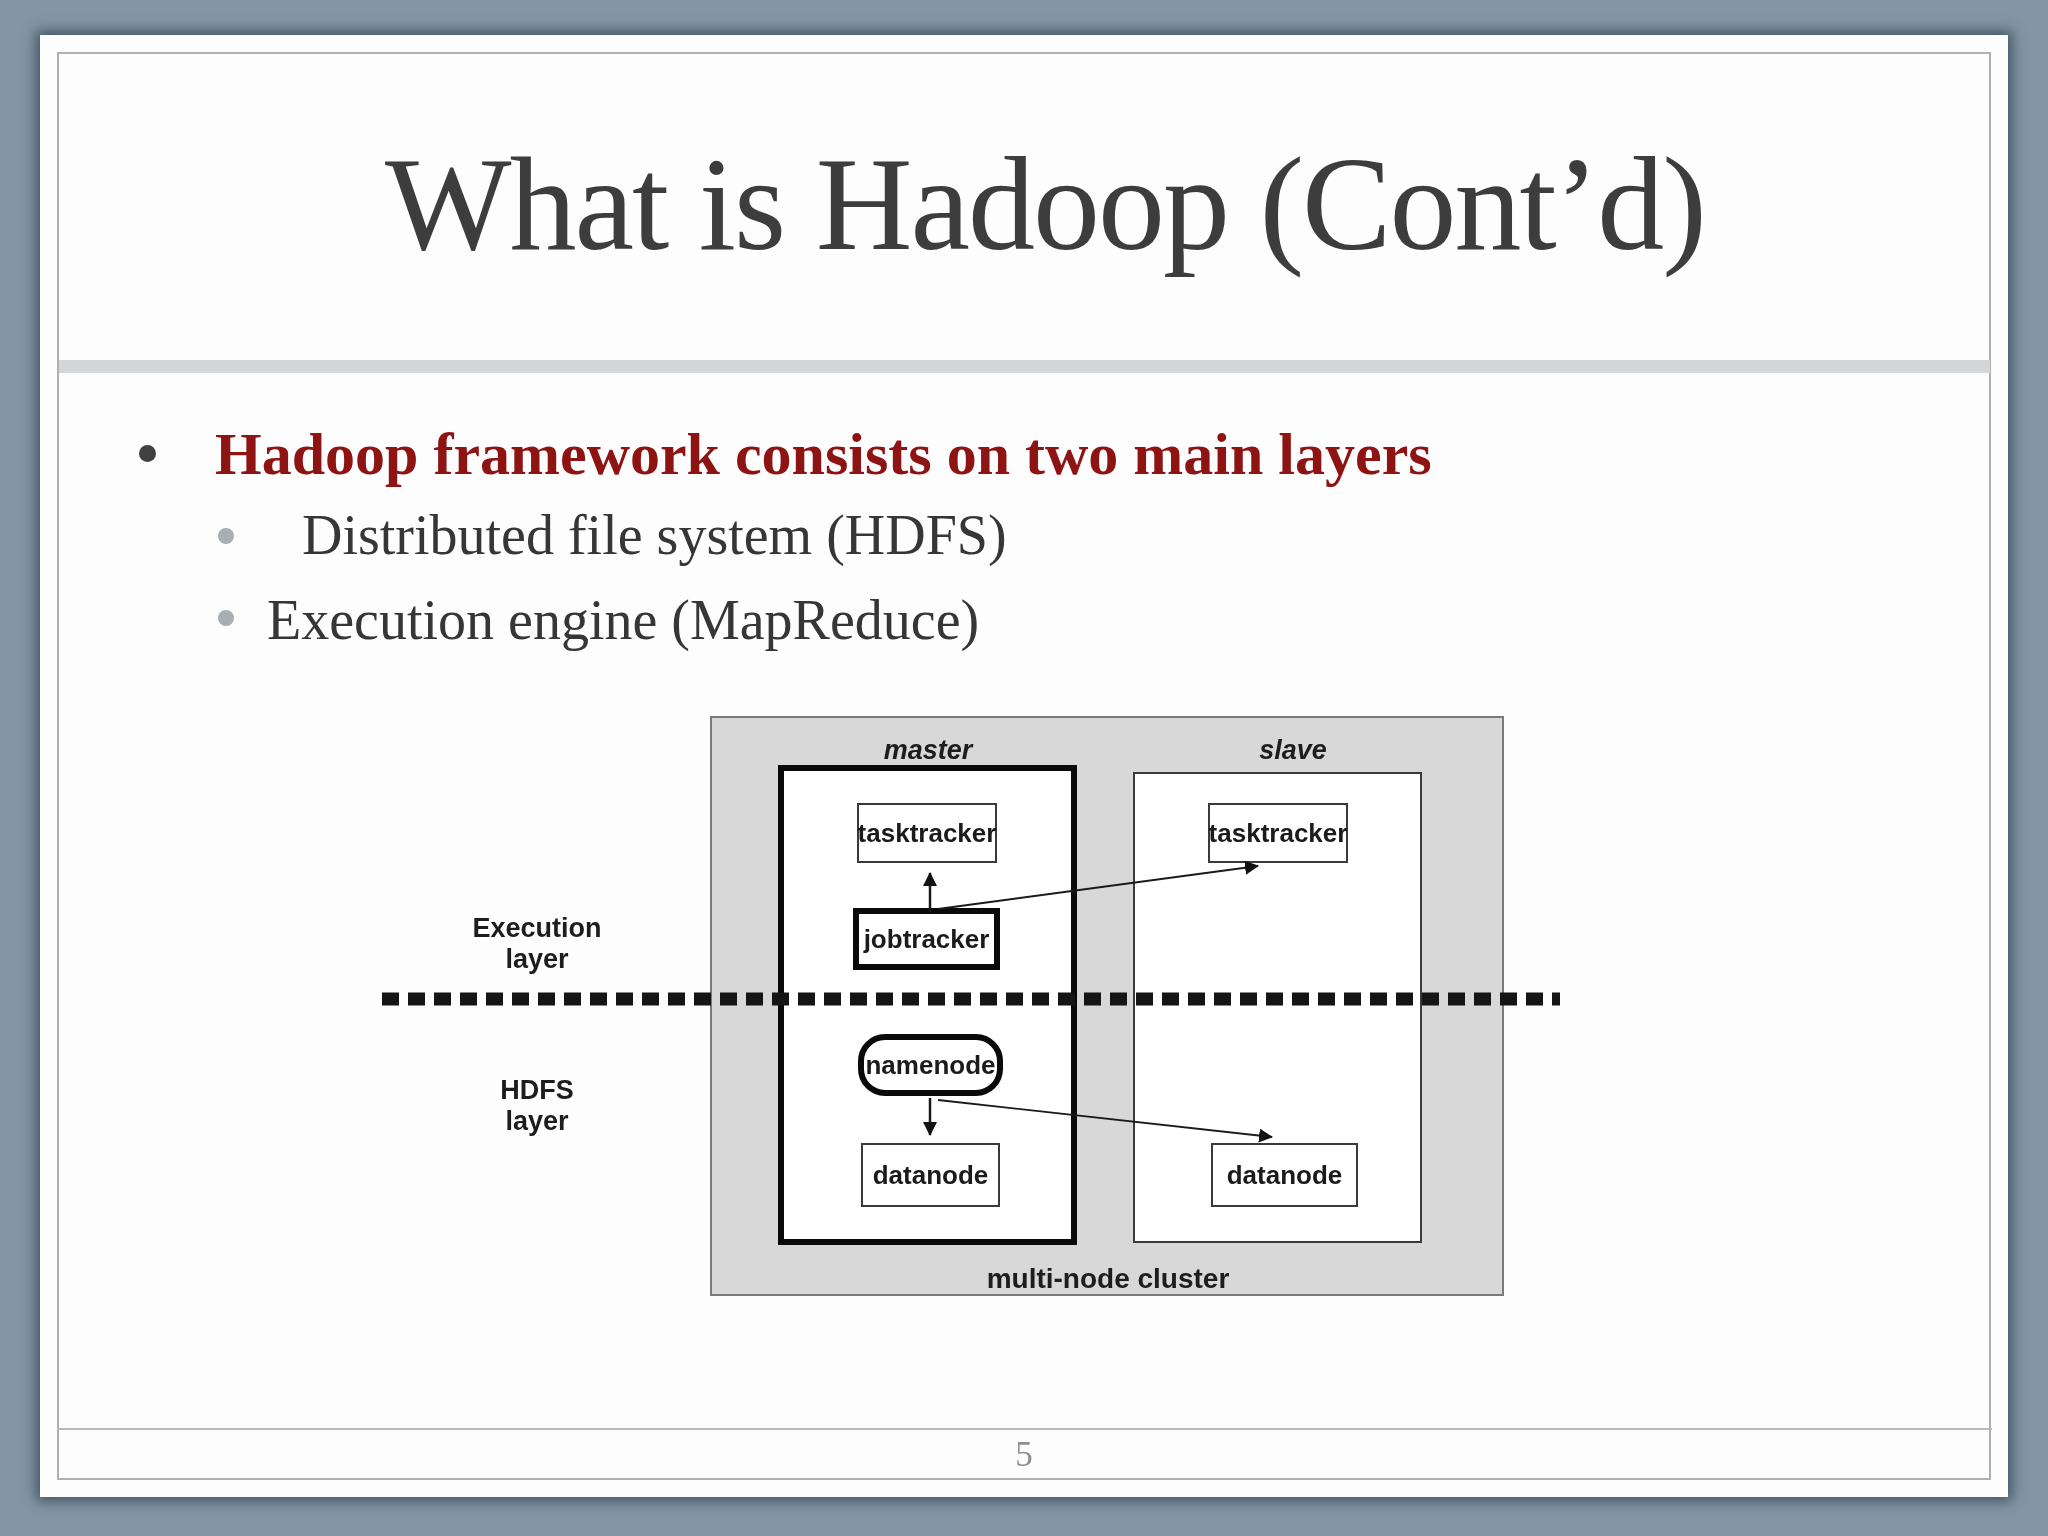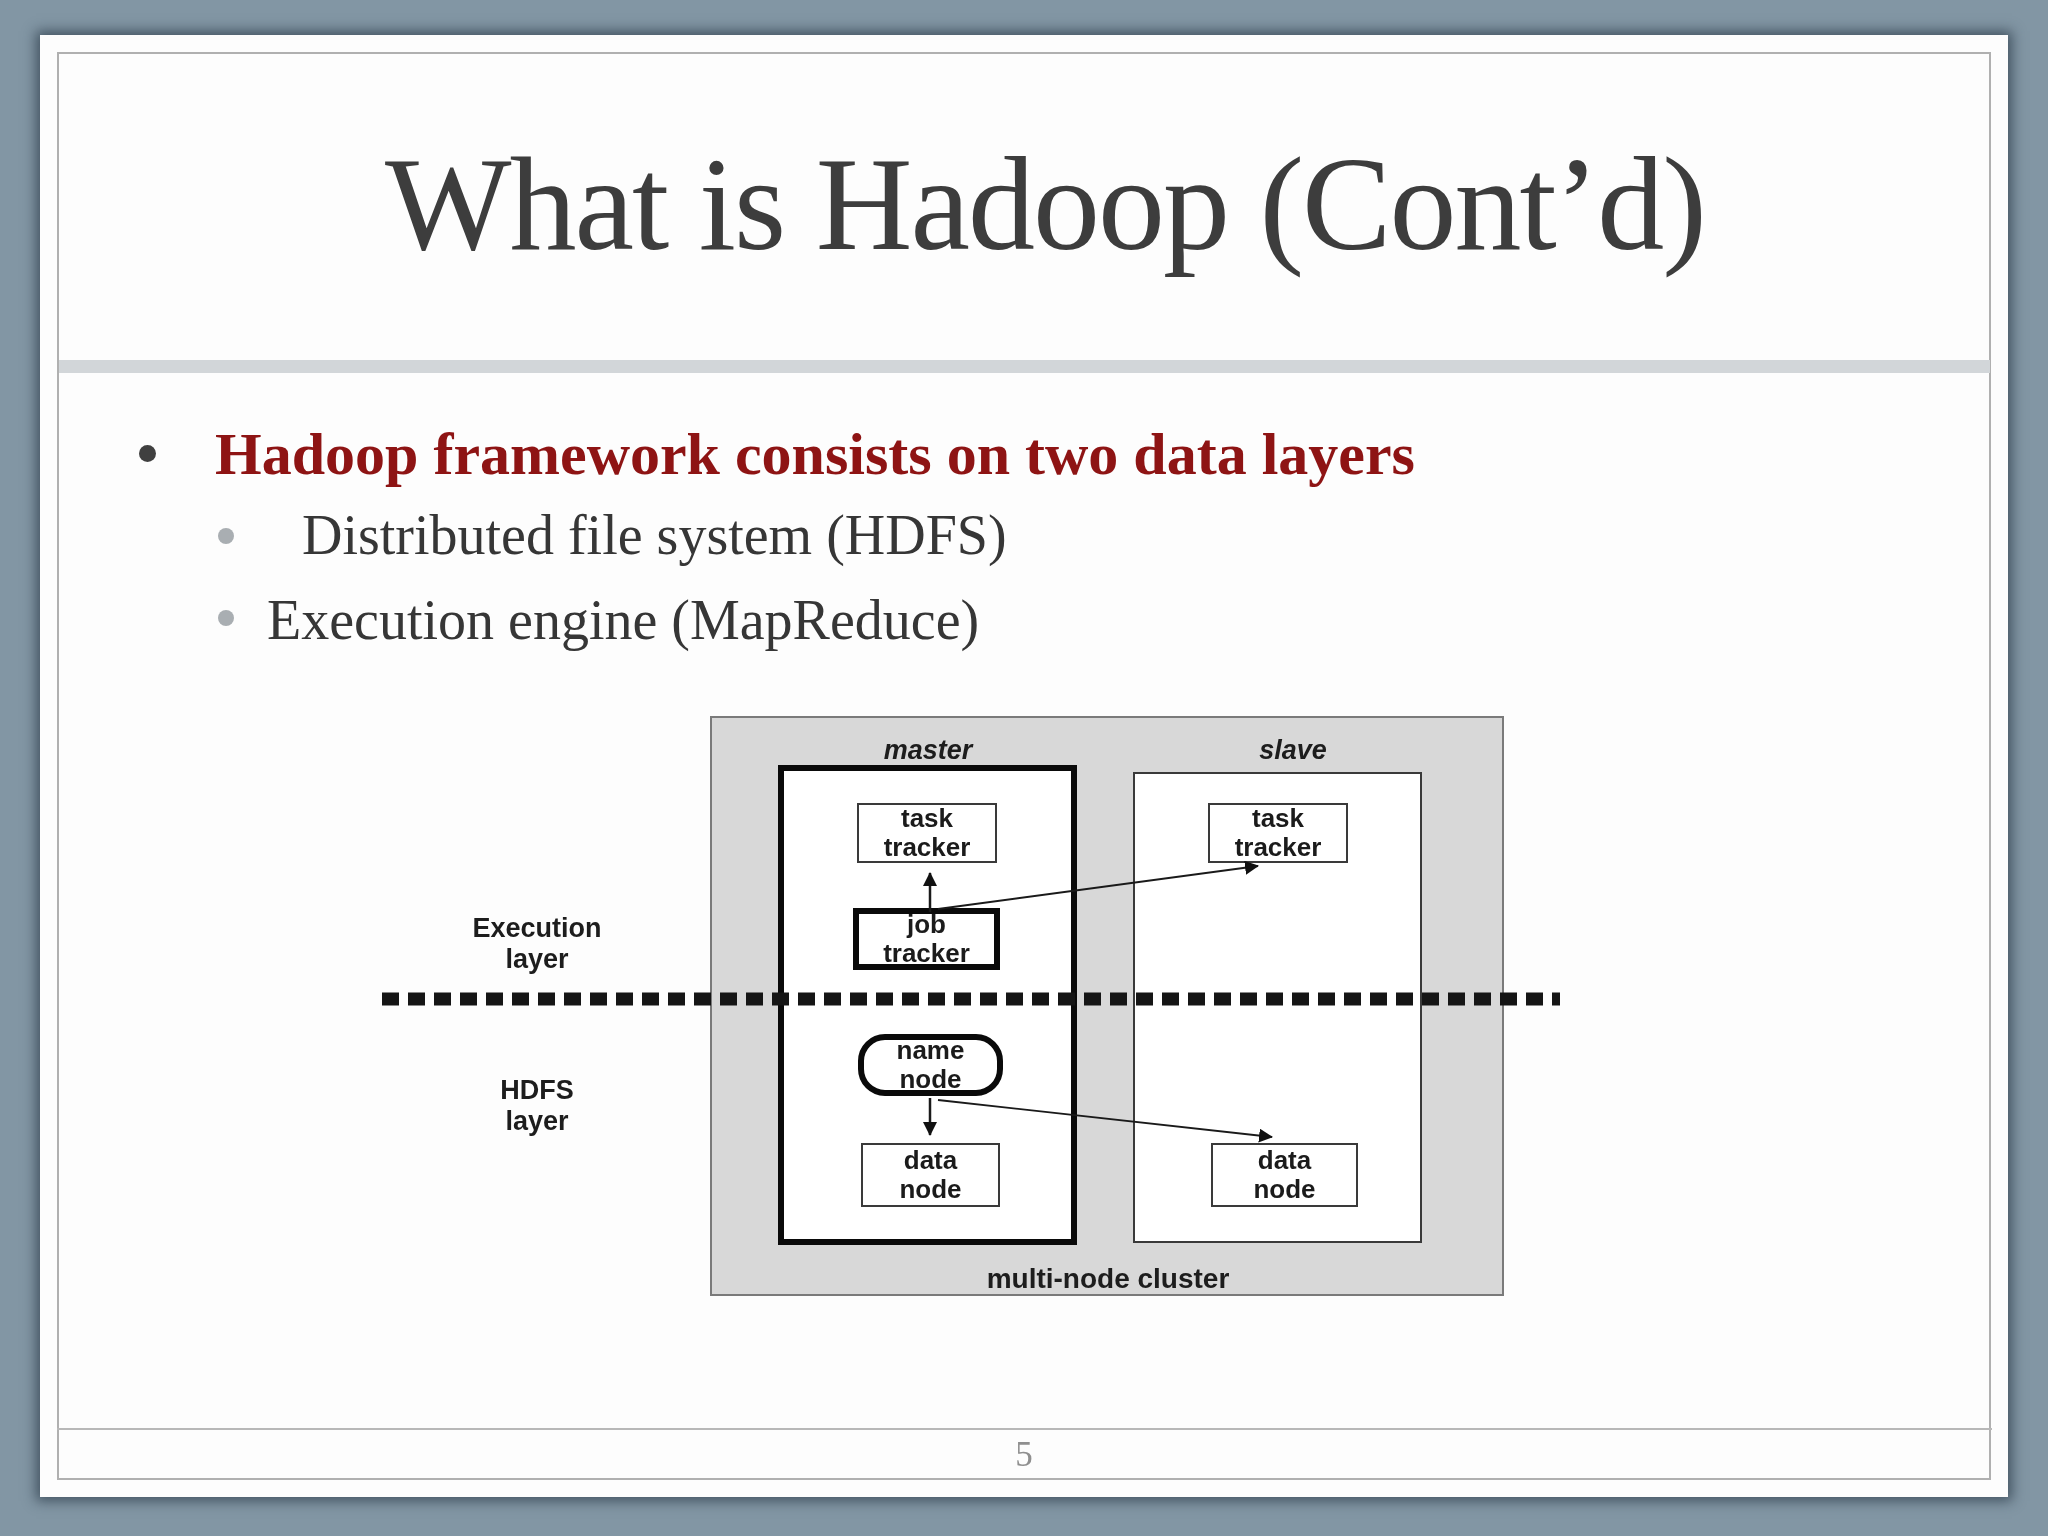--- a/index.html
+++ b/index.html
@@ -72,21 +72,21 @@
   .col-label{width:160px;top:700px;font-size:27px;font-style:italic;}
   .col-master{left:808px;}
   .col-slave{left:1173px;}
   .machine-box{
     position:absolute;background:#fff;box-sizing:border-box;
   }
   .master-box{left:738px;top:730px;width:299px;height:480px;border:6px solid #0a0a0a;}
   .slave-box{left:1093px;top:737px;width:289px;height:471px;border:2px solid #3a3a3a;}
   .node{
     position:absolute;background:#fff;box-sizing:border-box;
-    display:flex;flex-direction:column;align-items:center;justify-content:center;
+    display:flex;align-items:center;justify-content:center;
     font-family:"Liberation Sans", sans-serif;
     font-weight:bold;font-size:26px;line-height:29px;color:#1b1b1b;
     text-align:center;
   }
   .node-thin{border:2px solid #3a3a3a;}
   .node-thick{border:6px solid #0a0a0a;}
   .n-m-task{left:817px;top:768px;width:140px;height:60px;}
   .n-m-job{left:813px;top:873px;width:147px;height:62px;}
   .n-m-name{left:818px;top:999px;width:145px;height:62px;border-radius:27px;}
   .n-m-data{left:821px;top:1108px;width:139px;height:64px;}
@@ -121,21 +121,21 @@
 </head>
 <body>
 
 <div class="slide">
   <div class="inner-border"></div>
 
   <div class="title">What is Hadoop (Cont’d)</div>
   <div class="title-divider"></div>
 
   <span class="dot dot-l1"></span>
-  <div class="heading">Hadoop framework consists on two data layers</div>
+  <div class="heading">Hadoop framework consists on two main layers</div>
 
   <span class="dot dot-l2 dot-sub1"></span>
   <div class="sub-bullet sub1">Distributed file system (HDFS)</div>
 
   <span class="dot dot-l2 dot-sub2"></span>
   <div class="sub-bullet sub2">Execution engine (MapReduce)</div>
 
   <div class="diagram-bg"></div>
 
   <div class="diag-label col-label col-master">master</div>

